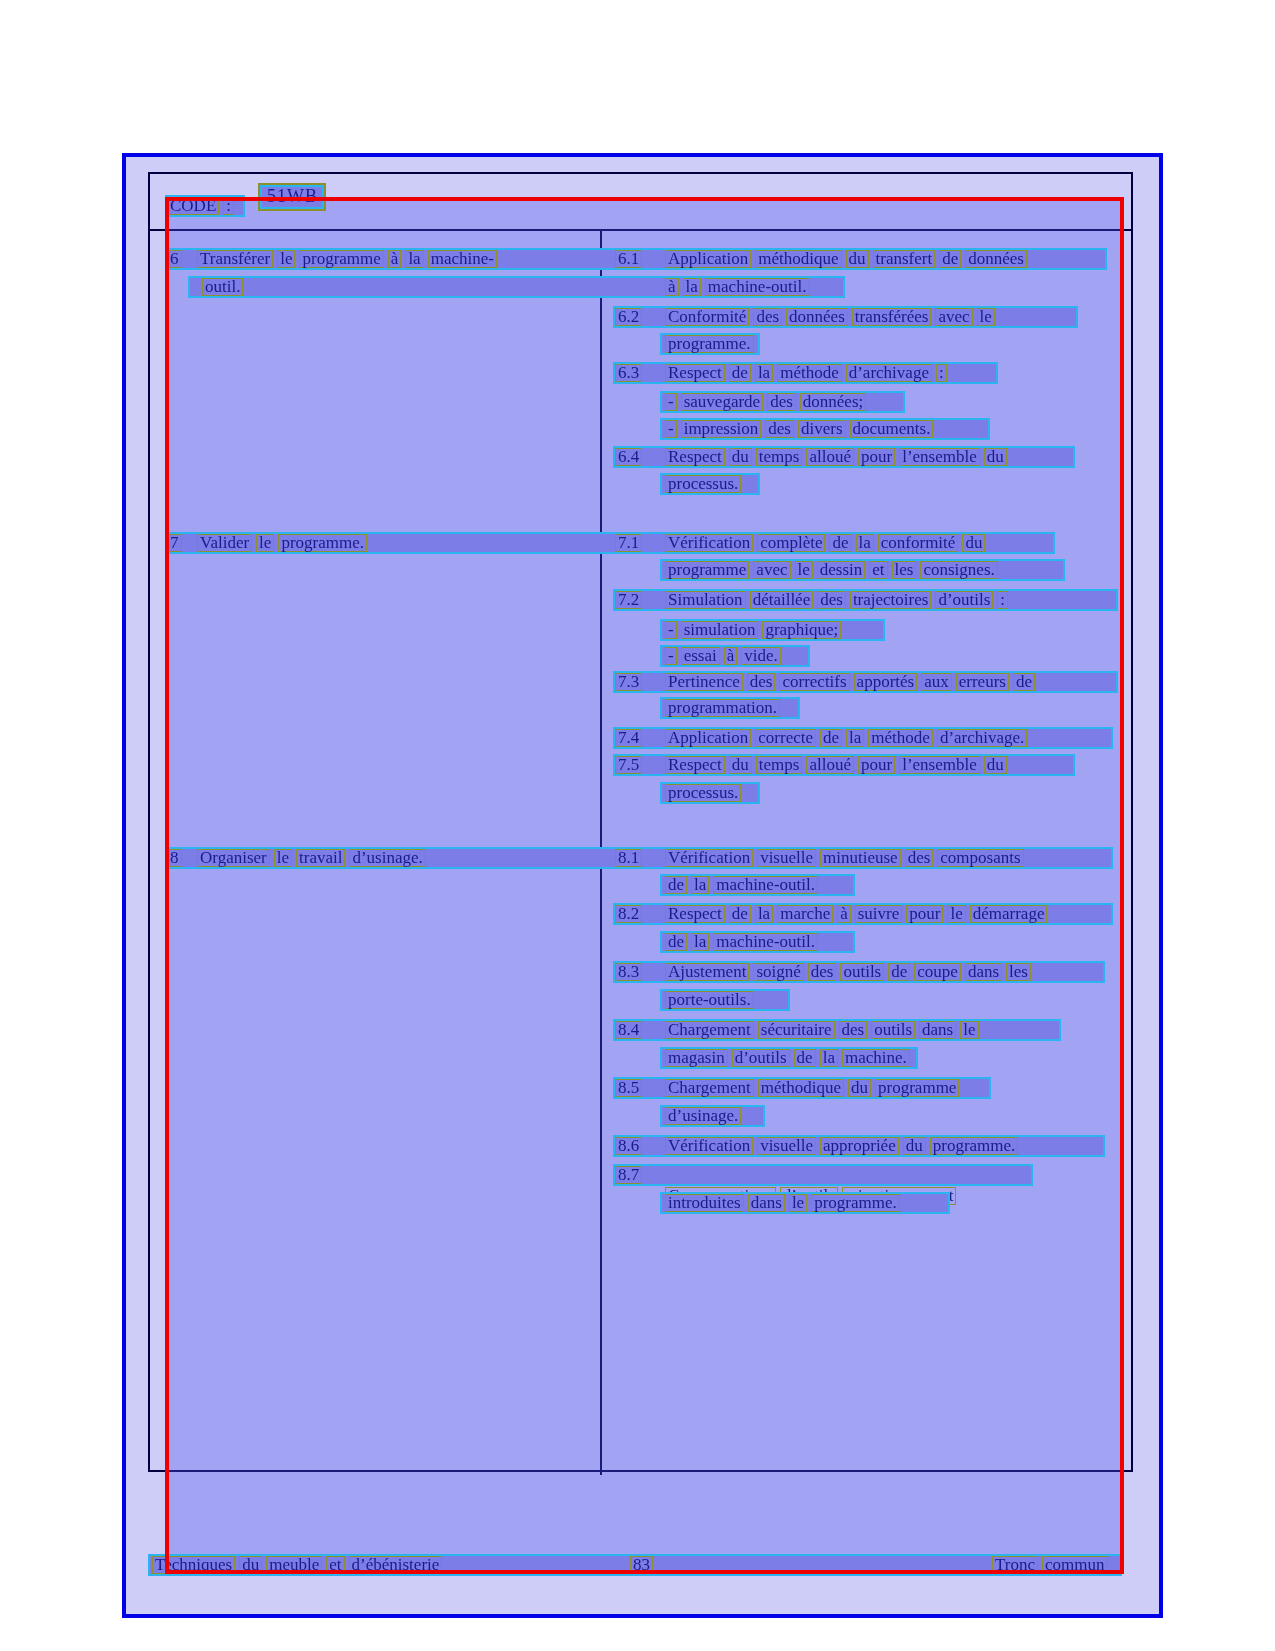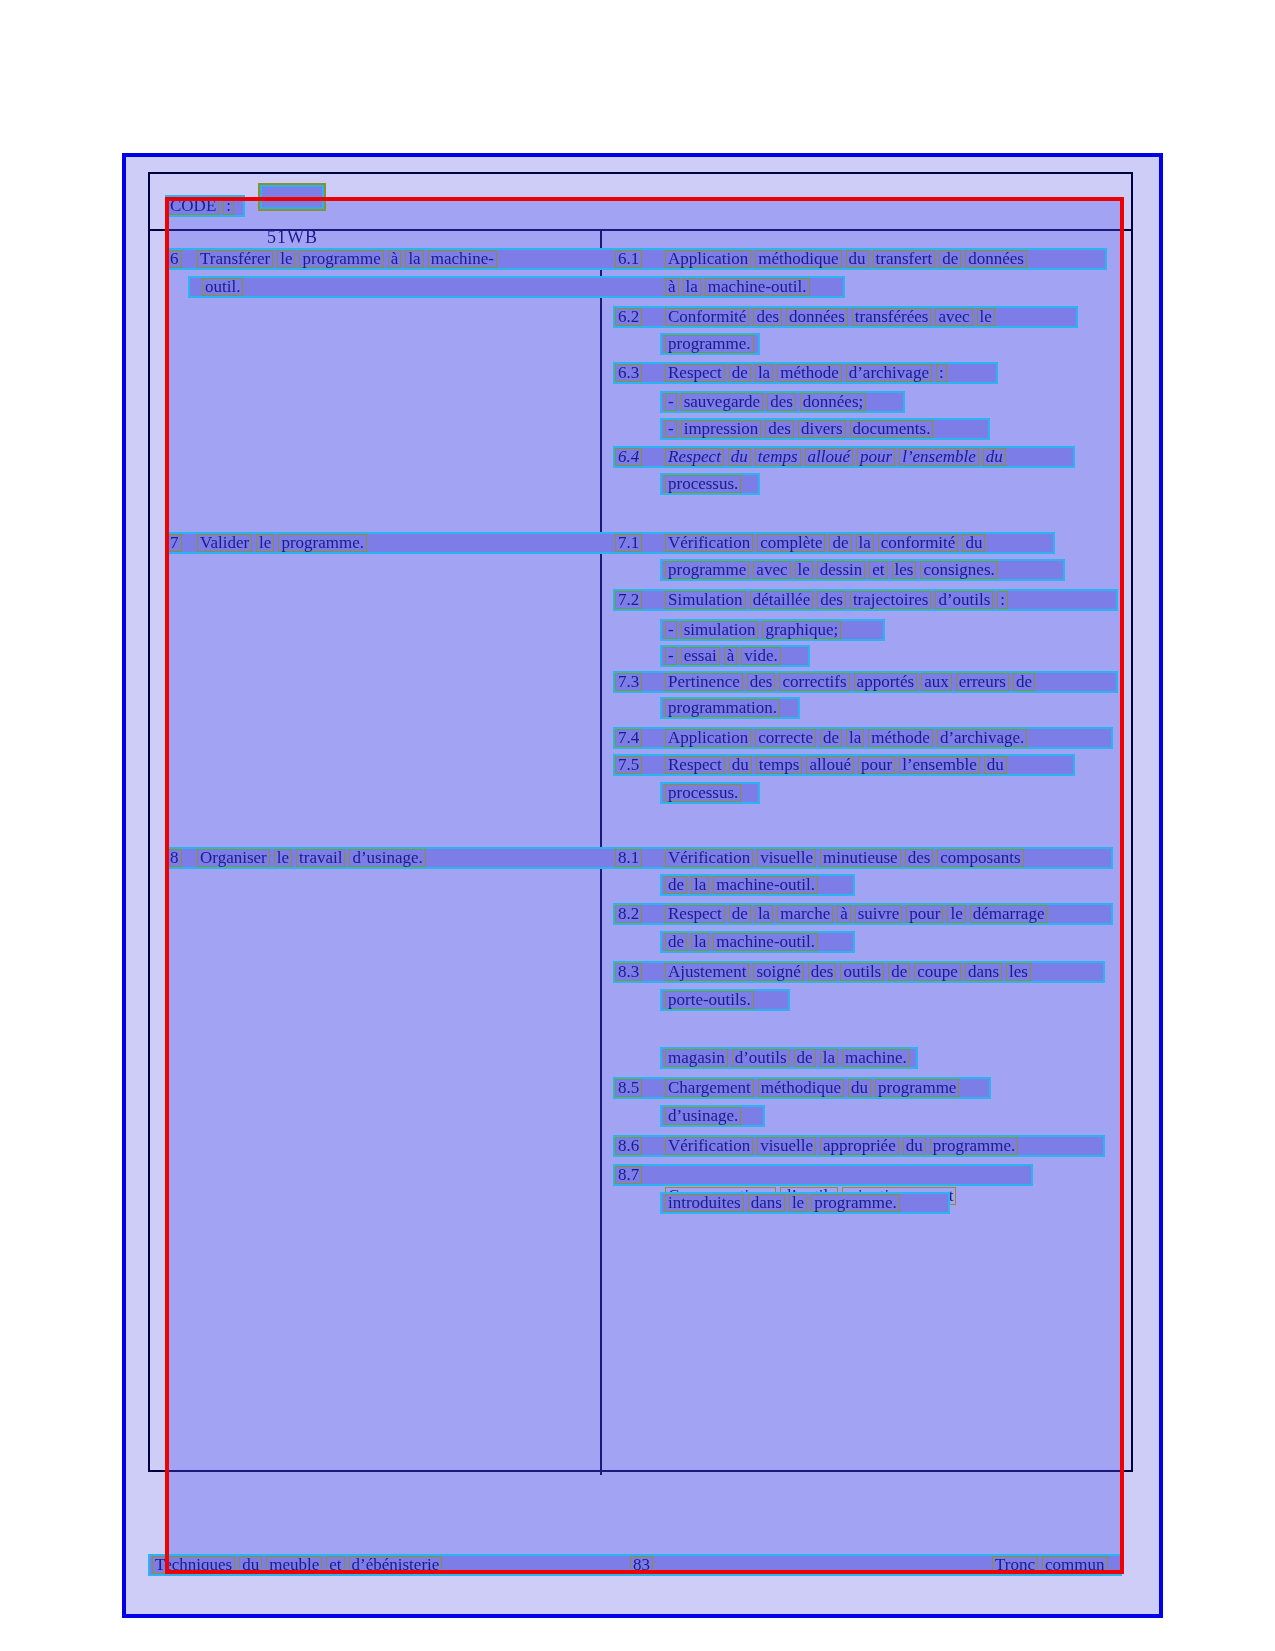--- a/index.html
+++ b/index.html
@@ -20,21 +20,21 @@
   .red-fill{left:165px;top:197px;width:959px;height:1377px;background:var(--overlay);}
   .red-border{left:165px;top:197px;width:959px;height:1377px;
         border:4px solid var(--red);background:transparent;z-index:30;}
   #lines-layer{position:absolute;left:0;top:0;width:100%;height:100%;z-index:20;}
   .line{position:absolute;box-sizing:border-box;height:22px;background:var(--linefill);
         border:2px solid var(--cyan);white-space:nowrap;}
   .seg{position:absolute;top:0;white-space:nowrap;}
   .word{display:inline-block;border:1px solid var(--olive);padding:0 2px;margin-right:4px;
         font-size:17px;line-height:16px;height:16px;color:var(--txt);}
   .code-value{outline:2px solid var(--olive);height:24px;}
-  .code-value .word{border-color:transparent;font-size:18px;letter-spacing:1px;margin-top:41px;}
+  .code-value .word{border-color:transparent;font-size:18px;letter-spacing:1px;}
 </style>
 </head>
 <body>
 
 <div class="page">
   <div class="abs blue-frame"></div>
   <div class="abs table-frame"></div>
   <div class="abs header-divider"></div>
   <div class="abs col-divider"></div>
   <div class="abs red-fill"></div>
@@ -65,21 +65,21 @@
       <div class="line" style="left: 613px; top: 362px; width: 385px;">
         <span class="seg" style="left: 0px;"><span class="word">6.3</span></span>
         <span class="seg" style="left: 50px;"><span class="word">Respect</span><span class="word">de</span><span class="word">la</span><span class="word">méthode</span><span class="word">d’archivage</span><span class="word">:</span></span>
       </div>
       <div class="line" style="left: 660px; top: 391px; width: 245px;">
         <span class="seg" style="left: 3px;"><span class="word">-</span><span class="word">sauvegarde</span><span class="word">des</span><span class="word">données;</span></span>
       </div>
       <div class="line" style="left: 660px; top: 418px; width: 330px;">
         <span class="seg" style="left: 3px;"><span class="word">-</span><span class="word">impression</span><span class="word">des</span><span class="word">divers</span><span class="word">documents.</span></span>
       </div>
-      <div class="line" style="left: 613px; top: 446px; width: 462px; font-style: italic;">
+      <div class="line" style="left: 613px; top: 446px; width: 462px;">
         <span class="seg" style="left: 0px;"><span class="word">6.4</span></span>
         <span class="seg" style="left: 50px;"><span class="word">Respect</span><span class="word">du</span><span class="word">temps</span><span class="word">alloué</span><span class="word">pour</span><span class="word">l’ensemble</span><span class="word">du</span></span>
       </div>
       <div class="line" style="left: 660px; top: 473px; width: 100px;">
         <span class="seg" style="left: 3px;"><span class="word">processus.</span></span>
       </div>
       <div class="line" style="left: 165px; top: 532px; width: 890px;">
         <span class="seg" style="left: 0px;"><span class="word">7</span></span>
         <span class="seg" style="left: 30px;"><span class="word">Valider</span><span class="word">le</span><span class="word">programme.</span></span>
         <span class="seg" style="left: 448px;"><span class="word">7.1</span></span>
@@ -132,20 +132,24 @@
       <div class="line" style="left: 660px; top: 931px; width: 195px;">
         <span class="seg" style="left: 3px;"><span class="word">de</span><span class="word">la</span><span class="word">machine-outil.</span></span>
       </div>
       <div class="line" style="left: 613px; top: 961px; width: 492px;">
         <span class="seg" style="left: 0px;"><span class="word">8.3</span></span>
         <span class="seg" style="left: 50px;"><span class="word">Ajustement</span><span class="word">soigné</span><span class="word">des</span><span class="word">outils</span><span class="word">de</span><span class="word">coupe</span><span class="word">dans</span><span class="word">les</span></span>
       </div>
       <div class="line" style="left: 660px; top: 989px; width: 130px;">
         <span class="seg" style="left: 3px;"><span class="word">porte-outils.</span></span>
       </div>
+      <div class="line" style="left: 613px; top: 1019px; width: 448px;">
+        <span class="seg" style="left: 0px;"><span class="word">8.4</span></span>
+        <span class="seg" style="left: 50px;"><span class="word">Chargement</span><span class="word">sécuritaire</span><span class="word">des</span><span class="word">outils</span><span class="word">dans</span><span class="word">le</span></span>
+      </div>
       <div class="line" style="left: 660px; top: 1047px; width: 258px;">
         <span class="seg" style="left: 3px;"><span class="word">magasin</span><span class="word">d’outils</span><span class="word">de</span><span class="word">la</span><span class="word">machine.</span></span>
       </div>
       <div class="line" style="left: 613px; top: 1077px; width: 378px;">
         <span class="seg" style="left: 0px;"><span class="word">8.5</span></span>
         <span class="seg" style="left: 50px;"><span class="word">Chargement</span><span class="word">méthodique</span><span class="word">du</span><span class="word">programme</span></span>
       </div>
       <div class="line" style="left: 660px; top: 1105px; width: 105px;">
         <span class="seg" style="left: 3px;"><span class="word">d’usinage.</span></span>
       </div>

